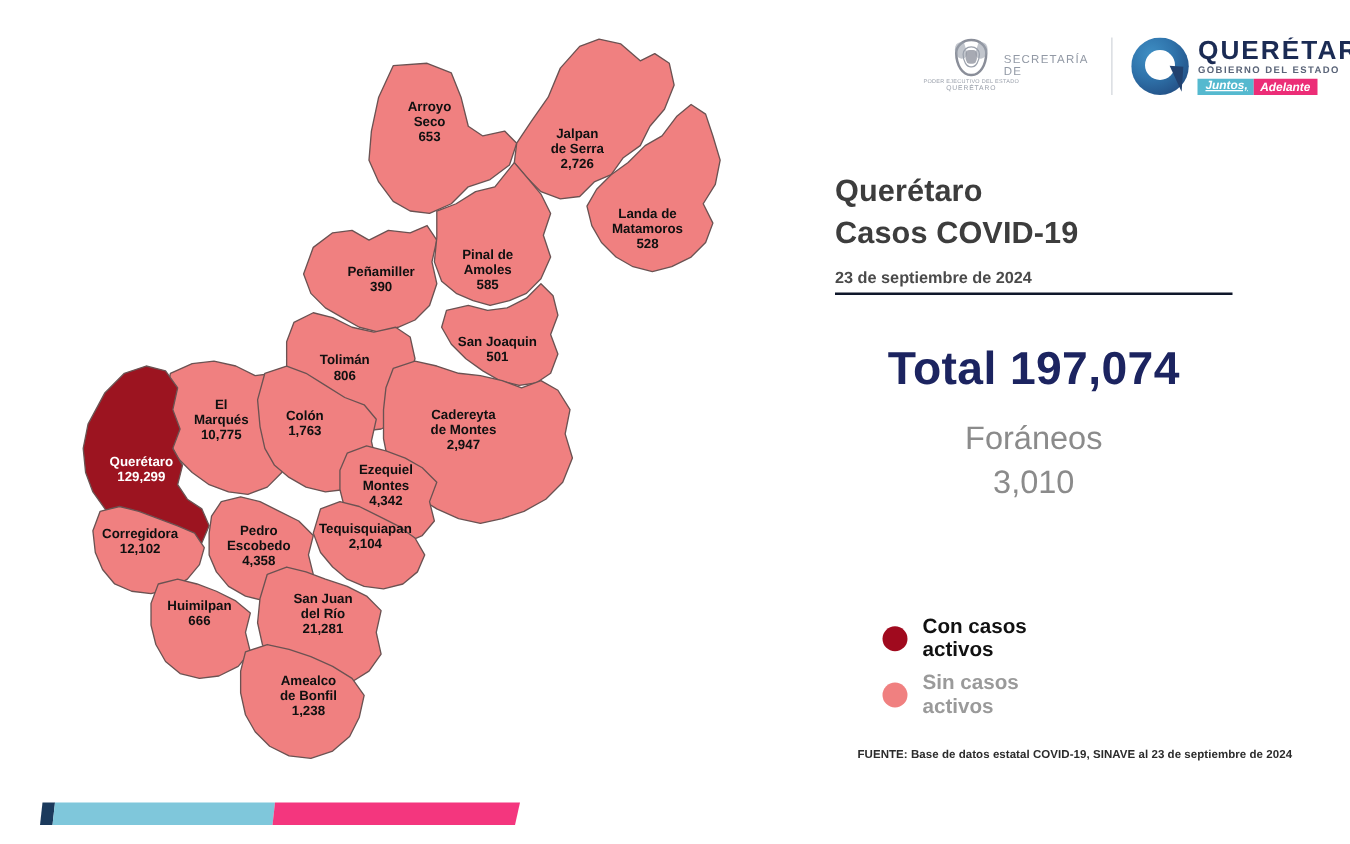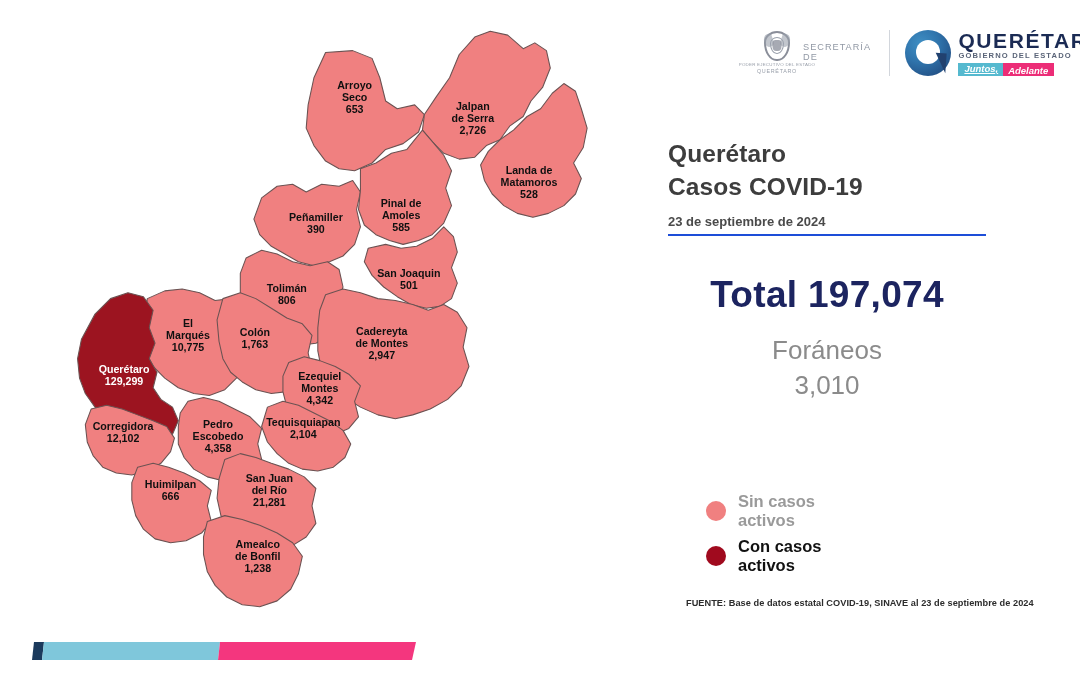--- a/index.html
+++ b/index.html
@@ -172,21 +172,21 @@
     color: #3d3d3d;
     line-height: 1.33;
     letter-spacing: .1px;
   }
   .panel-date {
     margin-top: 11px;
     font-size: 13px;
     font-weight: 700;
     color: #4a4a4a;
     padding-bottom: 5px;
-    border-bottom: 2px solid #1d4ed8;
+    border-bottom: 2px solid #0f172a;
     width: 318px;
   }
   .total-line {
     margin-top: 38px;
     font-size: 37px;
     font-weight: 700;
     color: #1c2460;
     letter-spacing: .3px;
     text-align: center;
     width: 318px;
@@ -243,21 +243,21 @@
   
   .ribbon {
     position: absolute;
     left: 30px; bottom: 13px;
     width: 390px; height: 24px;
   }
 
   
   .map-wrap {
     position: absolute;
-    left: 23px; top: 8px;
+    left: 12px; top: 8px;
     width: 640px; height: 620px;
   }
   .map-svg { display: block; width: 640px; height: 620px; }
   .muni-path {
     stroke: #6b5252;
     stroke-width: 1.1;
     stroke-linejoin: round;
   }
   .muni-label {
     font-family: "Liberation Sans", sans-serif;
@@ -421,27 +421,27 @@
       <div>Querétaro</div>
       <div>Casos COVID-19</div>
     </div>
     <div class="panel-date">23 de septiembre de 2024</div>
     <div class="total-line">Total 197,074</div>
     <div class="foraneos-label">Foráneos</div>
     <div class="foraneos-value">3,010</div>
   </div>
 
   <div class="legend">
+    <div class="legend-row active">
+      <span class="legend-dot" style="background:#A00A1E"></span>
+      <span class="legend-label">Con casos activos</span>
+    </div>
     <div class="legend-row inactive">
       <span class="legend-dot" style="background:#F08080"></span>
       <span class="legend-label">Sin casos activos</span>
-    </div>
-    <div class="legend-row active">
-      <span class="legend-dot" style="background:#A00A1E"></span>
-      <span class="legend-label">Con casos activos</span>
     </div>
   </div>
 
   <div class="source">FUENTE: Base de datos estatal  COVID-19,  SINAVE  al 23 de septiembre de 2024</div>
 
   <svg class="ribbon" viewBox="0 0 390 24" preserveAspectRatio="none">
     <polygon points="4,4 14,4 12,22 2,22" fill="#1B3A5C"></polygon>
     <polygon points="14,4 190,4 188,22 12,22" fill="#7FC7DB"></polygon>
     <polygon points="190,4 386,4 382,22 188,22" fill="#F4367E"></polygon>
   </svg>

